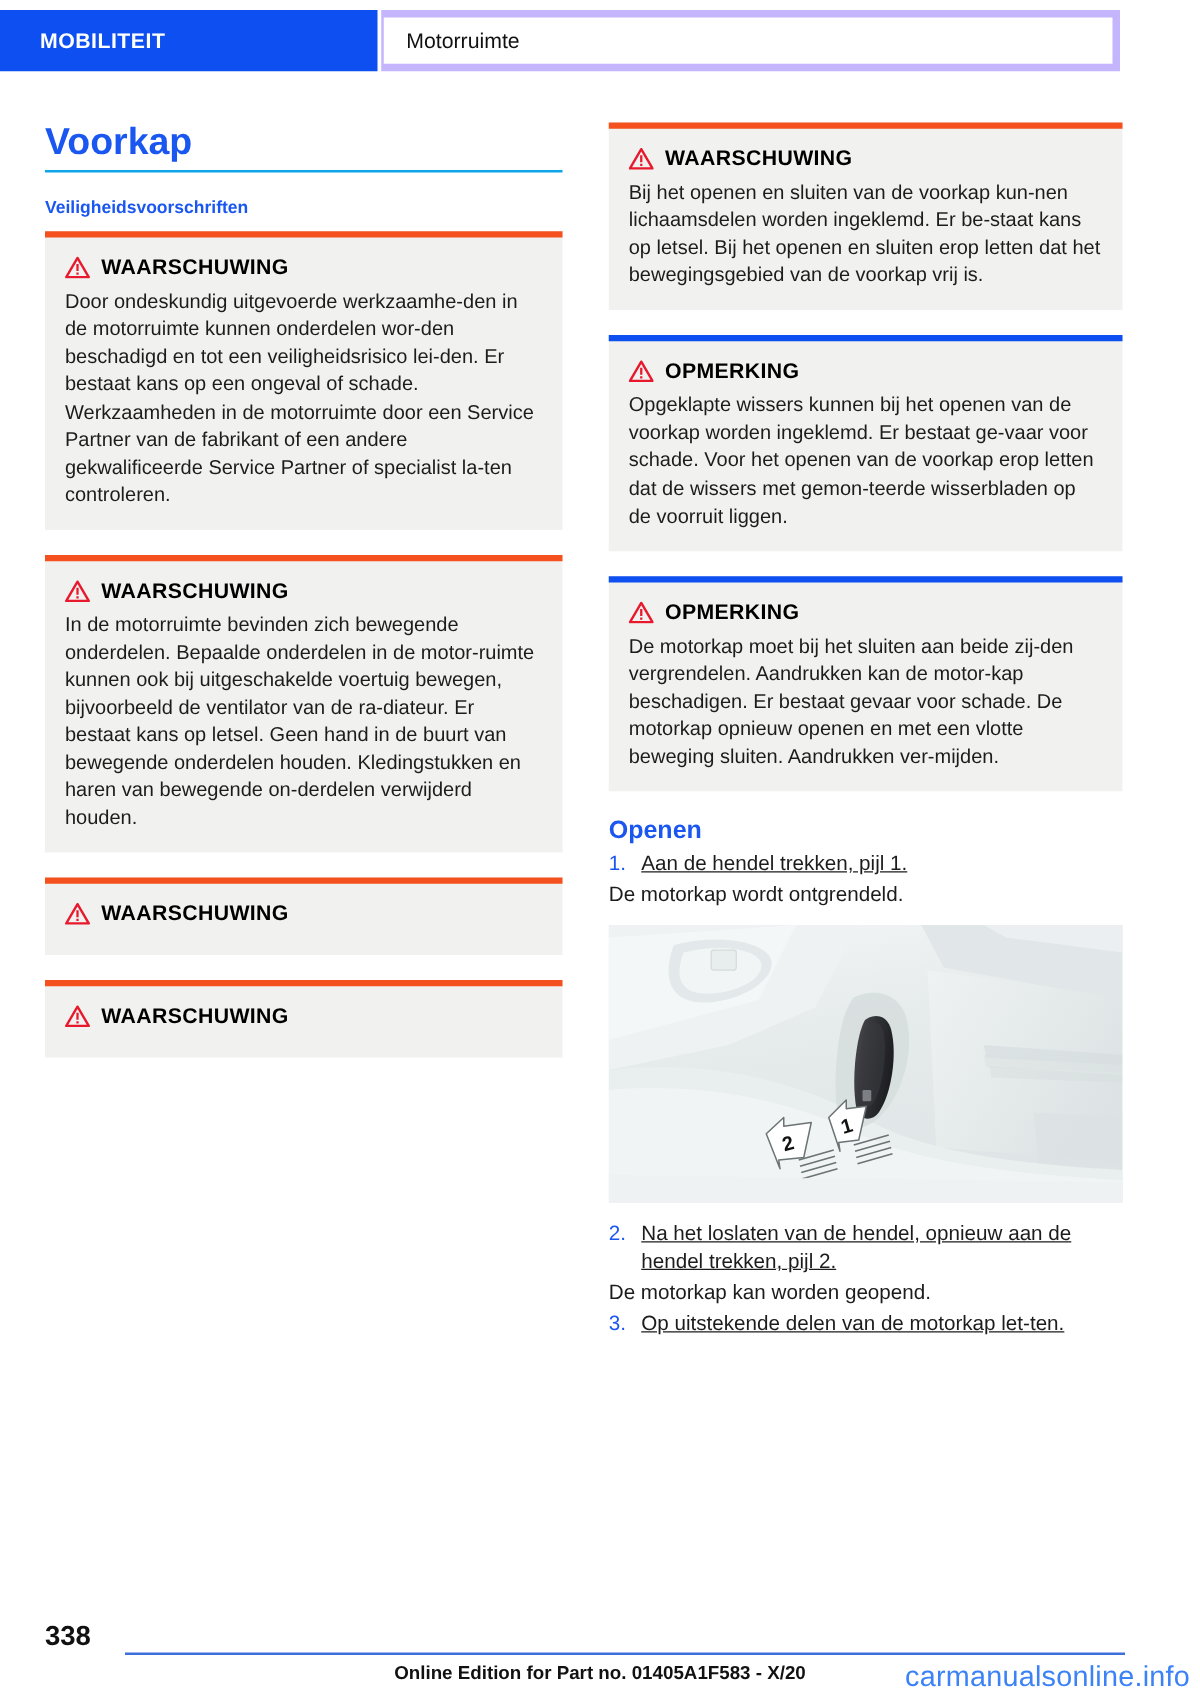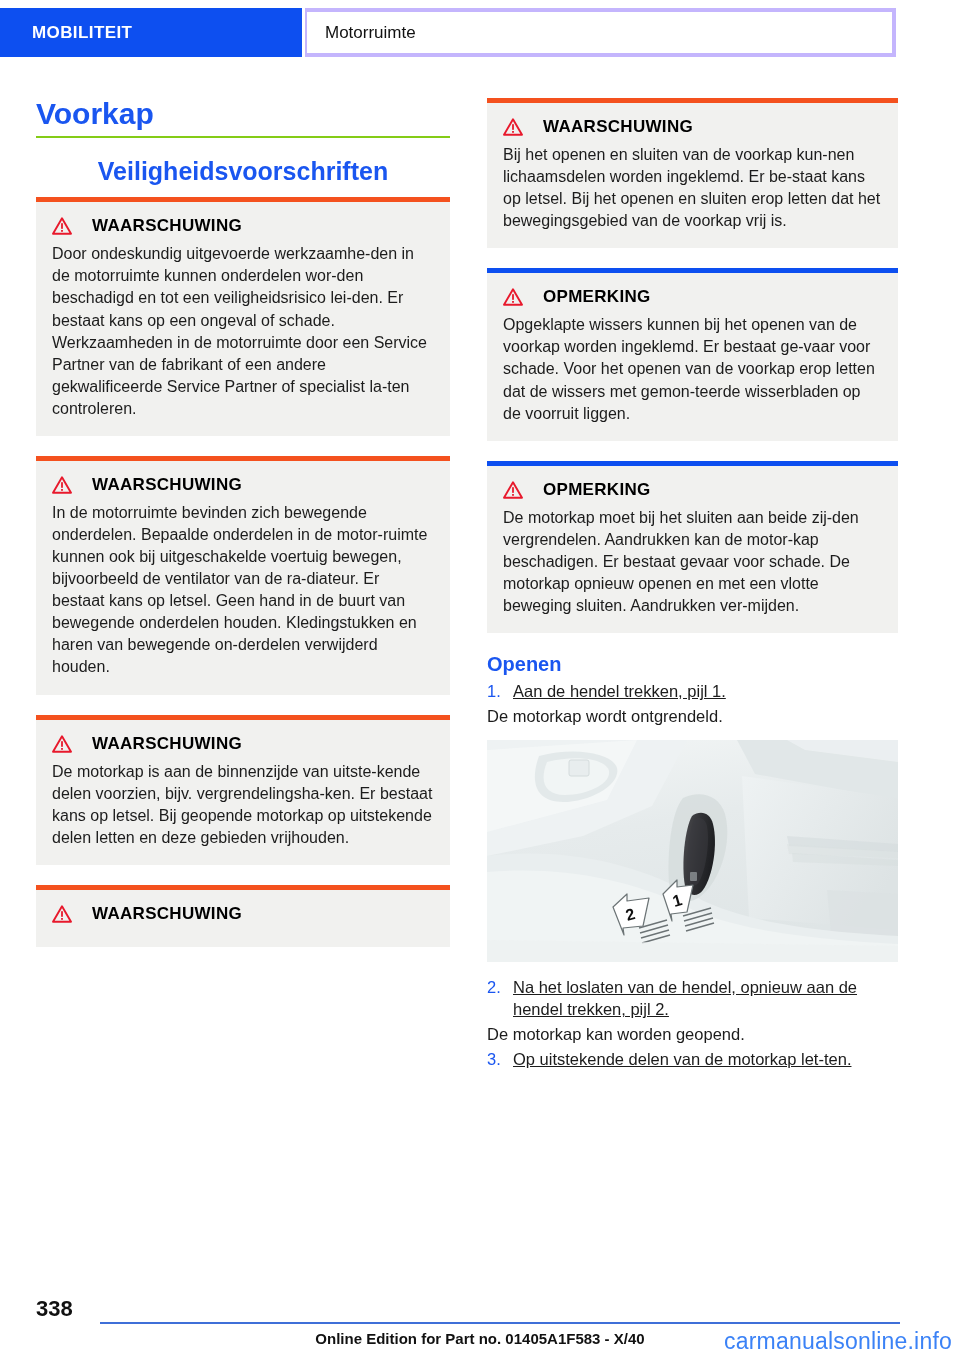--- a/index.html
+++ b/index.html
@@ -14,53 +14,53 @@
   
   .header { position: absolute; left: 0; top: 8px; width: 769px; height: 50px; }
   .header-chapter {
     position: absolute; left: 0; top: 0; width: 302px; height: 49px;
     background: #0d4ff0; color: #ffffff;
     font-size: 17px; font-weight: bold; letter-spacing: .4px;
     display: flex; align-items: center; padding-left: 32px;
   }
   .header-section {
     position: absolute; left: 305px; top: 0; width: 591px; height: 49px;
-    border: 4px solid #c4b5fd; border-left-width: 2px; background: #fff;
+    border: 6px solid #c4b5fd; border-left-width: 2px; background: #fff;
     display: flex; align-items: center; padding-left: 18px;
     font-size: 17px; color: #111;
   }
 
   
   .col-left  { position: absolute; left: 36px;  top: 98px; width: 414px; }
   .col-right { position: absolute; left: 487px; top: 98px; width: 411px; }
 
   
   .h1 {
     font-size: 30px; font-weight: bold; color: #1a56f0;
     line-height: 1.06; padding-bottom: 6px;
-    border-bottom: 2px solid #84cc16;
+    border-bottom: 2px solid #0ea5e9;
     margin-bottom: 20px;
   }
   .h2 {
-    font-size: 25px; font-weight: bold; color: #1a56f0;
-    line-height: 1.1; margin-bottom: 12px; text-align: center;
+    font-size: 14px; font-weight: bold; color: #1a56f0;
+    line-height: 1.1; margin-bottom: 12px;
   }
   .h3 {
     font-size: 20px; font-weight: bold; color: #1a56f0;
     line-height: 1.15; margin-bottom: 4px;
   }
 
   
   .box { background: #f1f1ef; margin-bottom: 20px; padding: 0; }
   .box .rule { height: 5px; width: 100%; }
   .box.warn .rule { background: #f4511e; }
   .box.note .rule { background: #0d4ff0; }
   .box-inner { padding: 14px 16px 16px 16px; }
   .box-title {
-    display: flex; align-items: center; gap: 20px;
+    display: flex; align-items: center; gap: 9px;
     font-size: 17px; font-weight: bold; color: #000;
     letter-spacing: .3px; margin-bottom: 7px;
   }
   .tri { width: 20px; height: 18px; flex: 0 0 auto; display: block; }
   .box-text {
     font-size: 16px; line-height: 1.38; color: #1c1c1c;
     hyphens: manual;
   }
 
   
@@ -152,21 +152,20 @@
       <div class="rule"></div>
       <div class="box-inner">
         <div class="box-title">
           <svg class="tri" viewBox="0 0 20 18">
             <path d="M10 1.3 L19 16.7 L1 16.7 Z" fill="none" stroke="#e8192c" stroke-width="1.9" stroke-linejoin="round"></path>
             <rect x="9.1" y="6.2" width="1.8" height="5.6" fill="#e8192c"></rect>
             <rect x="9.1" y="13" width="1.8" height="1.8" fill="#e8192c"></rect>
           </svg>
           <span>WAARSCHUWING</span>
         </div>
-        <div class="box-text">De motorkap is aan de binnenzijde van uitste-kende delen voorzien, bijv. vergrendelingsha-ken. Er bestaat kans op letsel. Bij geopende motorkap op uitstekende delen letten en deze gebieden vrijhouden.</div>
       </div>
     </div>
 
     <div class="box warn">
       <div class="rule"></div>
       <div class="box-inner">
         <div class="box-title">
           <svg class="tri" viewBox="0 0 20 18">
             <path d="M10 1.3 L19 16.7 L1 16.7 Z" fill="none" stroke="#e8192c" stroke-width="1.9" stroke-linejoin="round"></path>
             <rect x="9.1" y="6.2" width="1.8" height="5.6" fill="#e8192c"></rect>
@@ -320,17 +319,17 @@
         <span class="step-num">3.</span>
         <span class="step-body">Op uitstekende delen van de motorkap let-ten.</span>
       </li>
     </ol>
 
   </div>
 
   <div class="footer">
     <div class="pageno">338</div>
     <div class="footer-rule"></div>
-    <div class="footer-text">Online Edition for Part no. 01405A1F583 - X/40</div>
+    <div class="footer-text">Online Edition for Part no. 01405A1F583 - X/20</div>
     <div class="watermark">carmanualsonline.info</div>
   </div>
 
 </div>
 
 </body></html>

